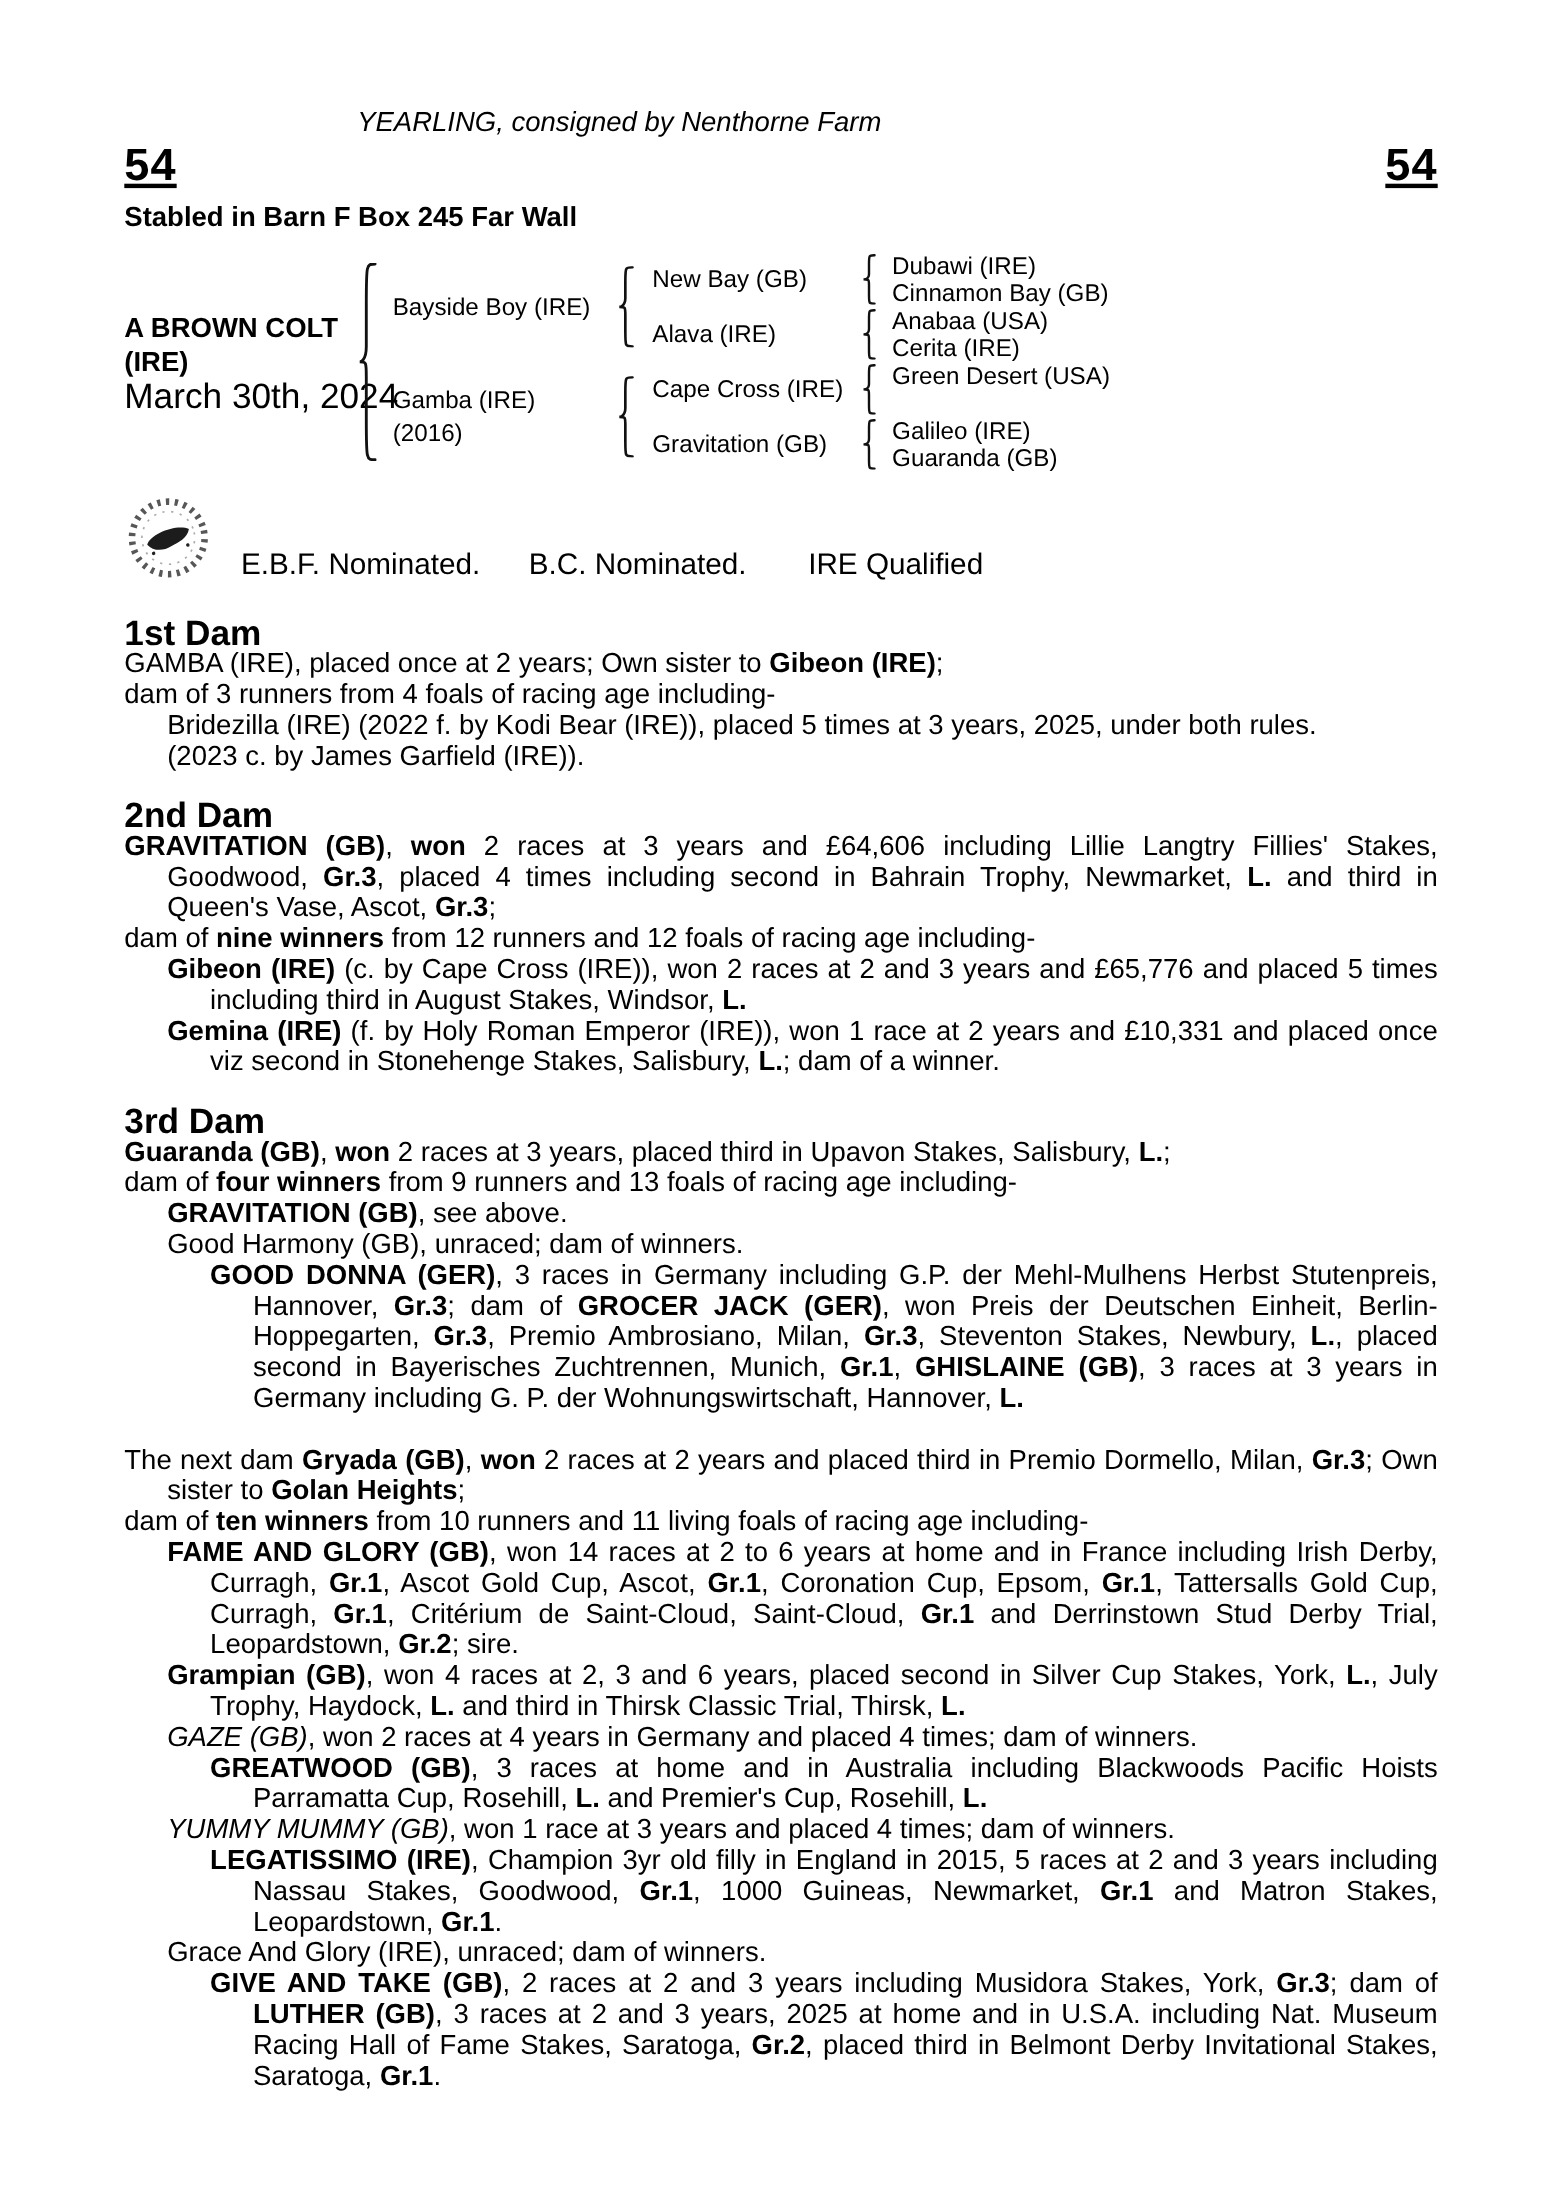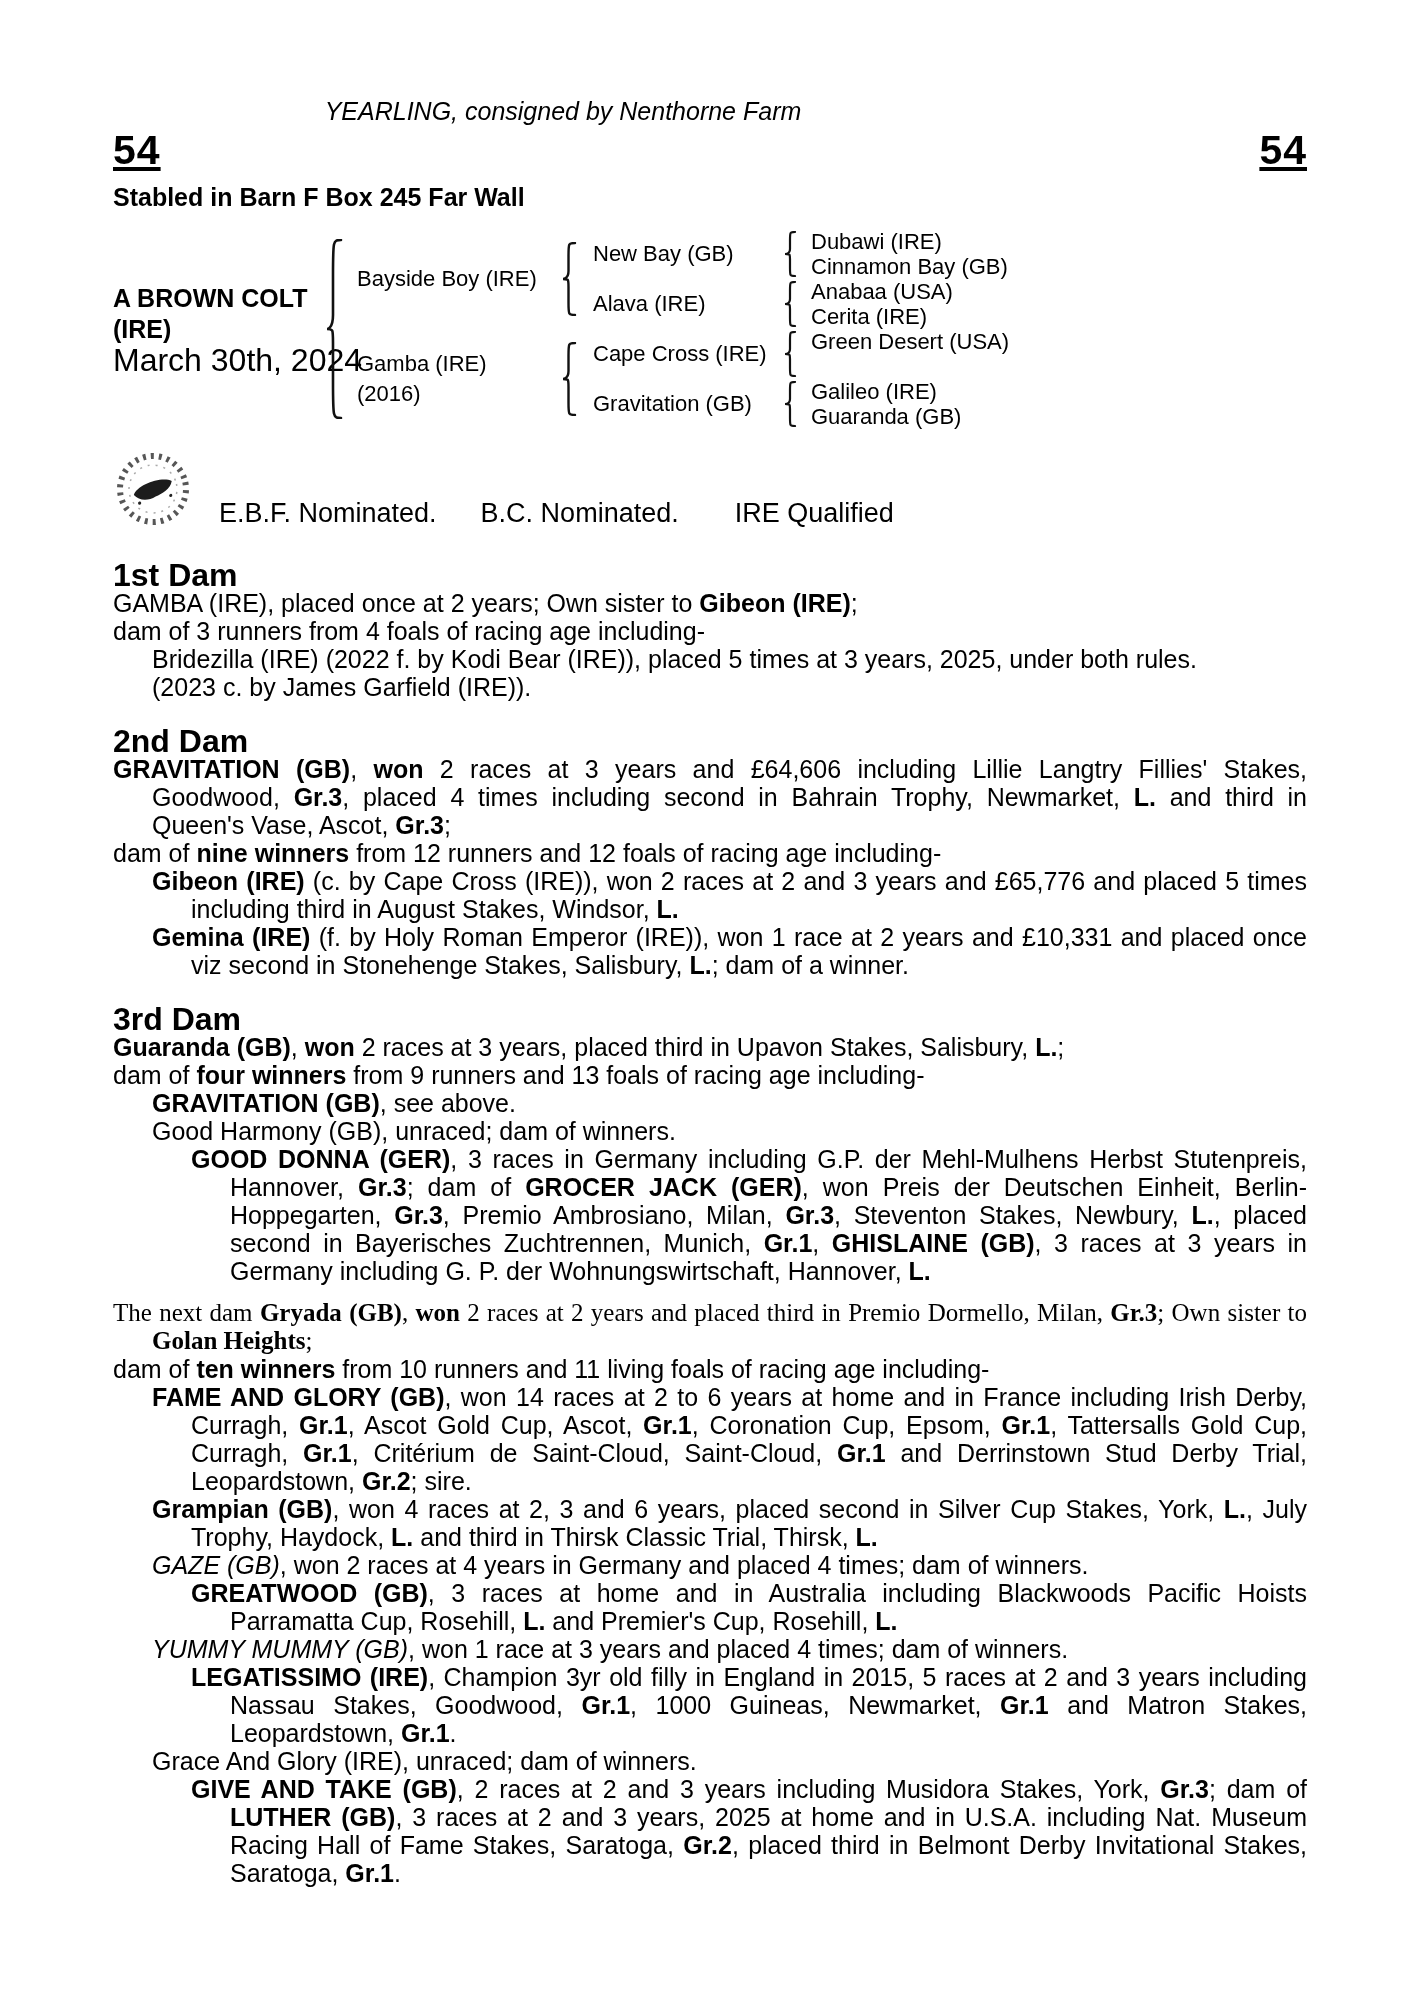--- a/index.html
+++ b/index.html
@@ -49,21 +49,21 @@
   .nom1 { margin-left:26px; }
   .nom2 { margin-left:44px; }
   .nom3 { margin-left:56px; }
 
   
   .h { font-weight:bold; font-size:32px; line-height:28px; margin-top:26px; }
   .p { font-size:25px; line-height:28px; text-align:justify; }
   .i0 { padding-left:39px;  text-indent:-39px; }
   .i1 { padding-left:78px;  text-indent:-39px; }
   .i2 { padding-left:117px; text-indent:-39px; }
-  .gap { margin-top:14px;font-family:Liberation Serif, serif; }
+  .gap { margin-top:28px; }
   .b  { font-weight:bold; }
   .it { font-style:italic; }
 </style>
 </head>
 <body>
 
 <div class="page">
 
   <div class="consignor">YEARLING, consigned by Nenthorne Farm</div>
 

